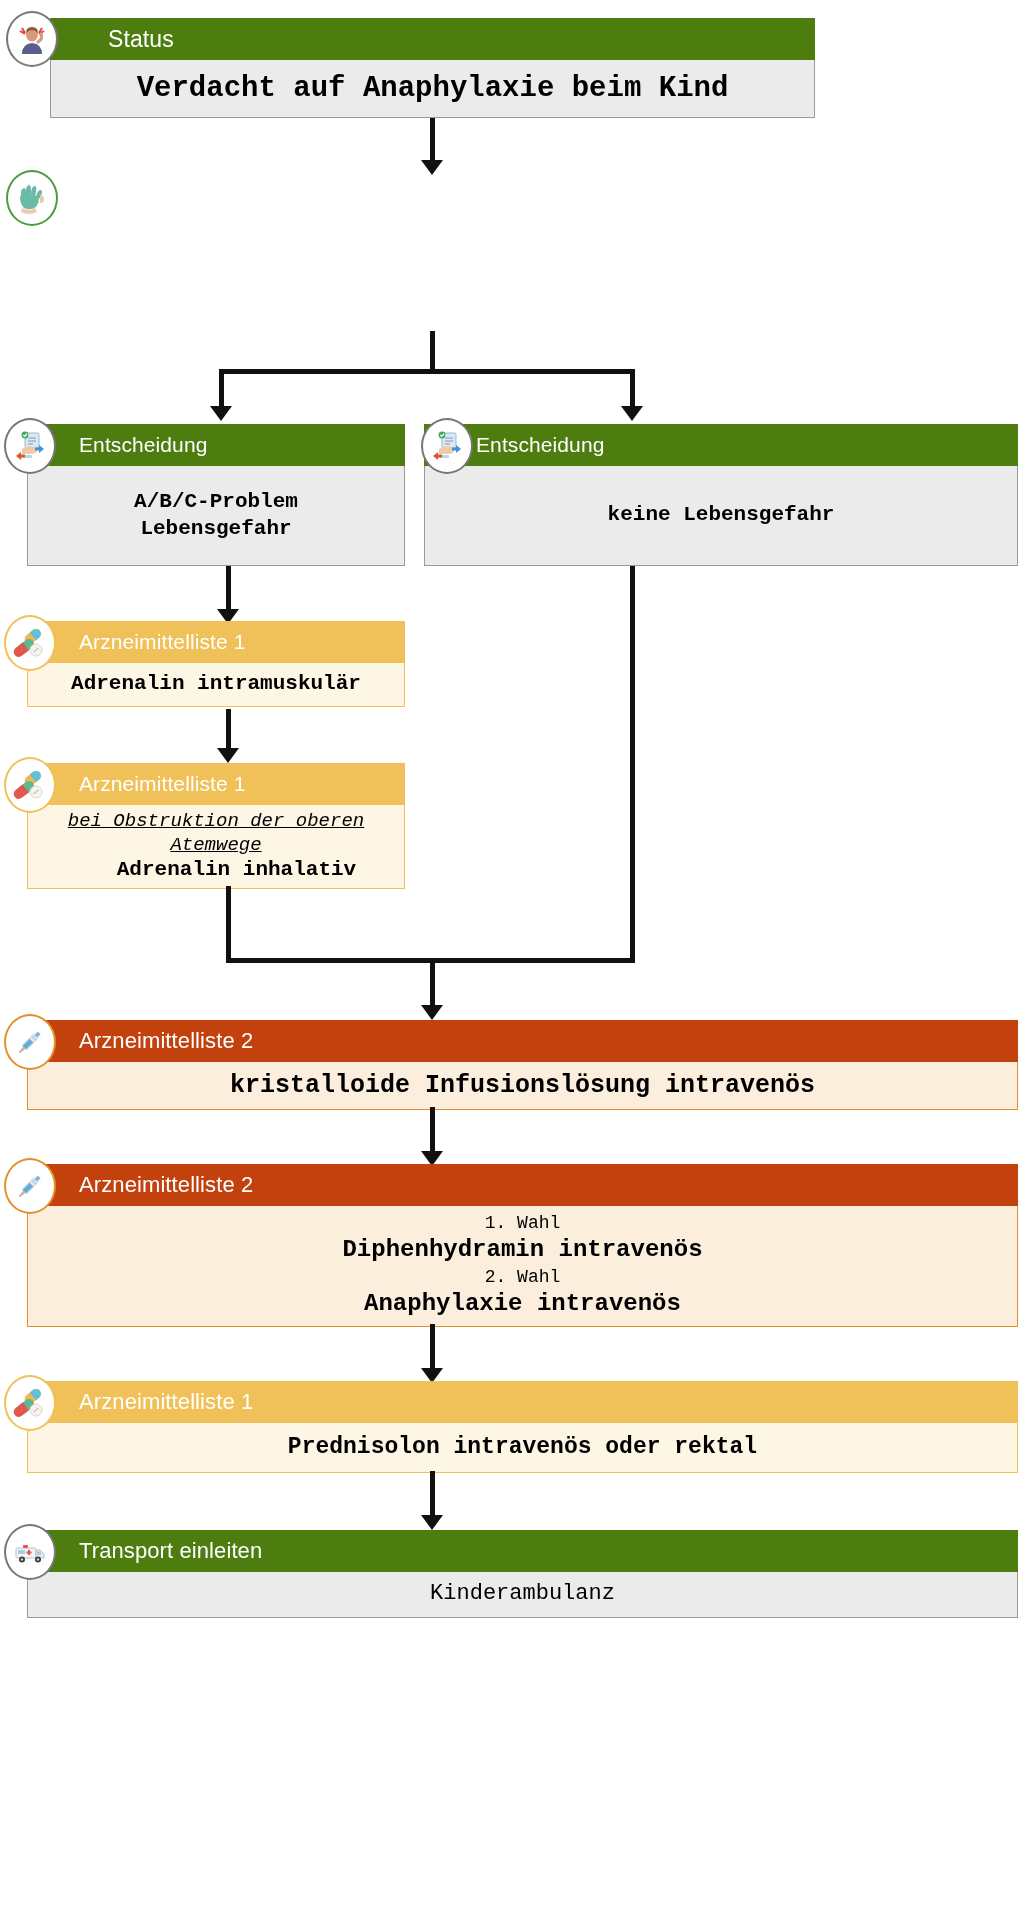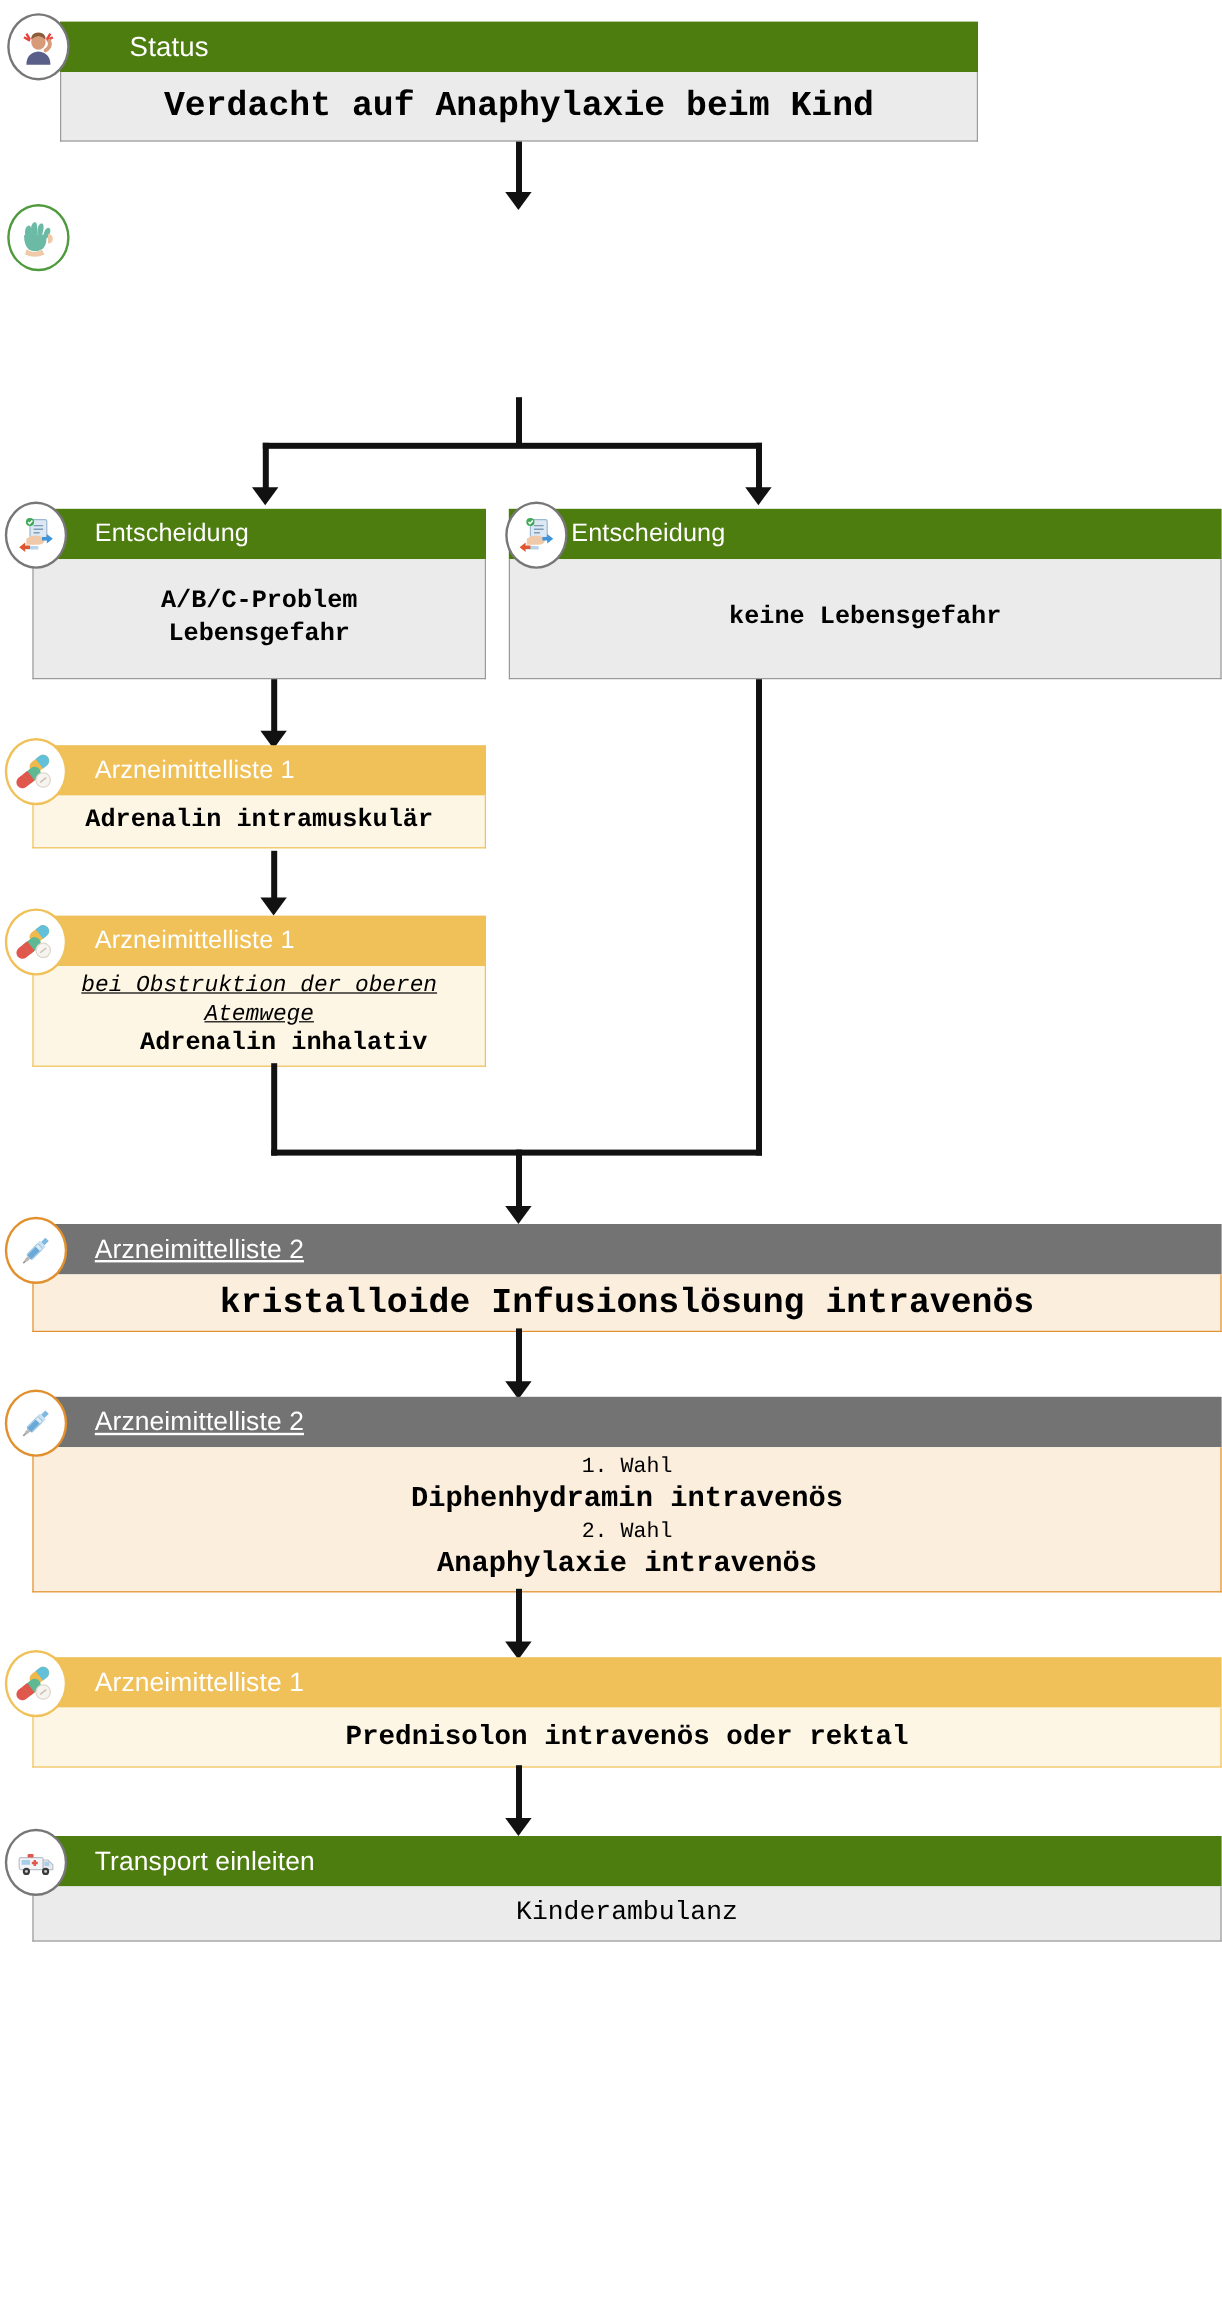--- a/index.html
+++ b/index.html
@@ -38,21 +38,21 @@
 
   
   .green .header { background: #56a043; }
   .green .body   { background: #e9f2e3; border:1px solid #56a043; border-top:none; }
 
   
   .aml1 .header { background: #f0c059; }
   .aml1 .body   { background: #fdf6e4; border:1px solid #f0c059; border-top:none; }
 
   
-  .aml2 .header { background: #737373; text-decoration: underline; }
+  .aml2 .header { background: #c2410c; }
   .aml2 .body   { background: #fbeedd; border:1px solid #e2902d; border-top:none; }
 
   .b  { font-weight: bold; }
   .n  { font-weight: normal; }
   .cond { font-style: italic; text-decoration: underline; }
 
   
   .badge {
     position: absolute;
     width: 52px; height: 56px;
@@ -217,21 +217,21 @@
 
   <div class="vline" style="left:226px; top:886px; height:77px;"></div>
   <div class="vline" style="left:630px; top:566px; height:397px;"></div>
   <div class="hline" style="left:226px; top:958px; width:409px;"></div>
   <div class="vline" style="left:430px; top:958px; height:50px;"></div>
   <div class="arrow" style="left:421px; top:1005px;"></div>
 
   <div class="node aml2" style="left:27px; top:1020px; width:991px;">
     <div class="header" style="padding-left:52px; font-size:22px;">Arzneimittelliste 2</div>
     <div class="body" style="height:48px;">
-      <div class="line b" style="font-size:29px;">kristalloide Infusionslösung intravenös</div>
+      <div class="line b" style="font-size:25px;">kristalloide Infusionslösung intravenös</div>
     </div>
   </div>
   <div class="badge o-b" style="left:4px; top:1014px;">
     <svg width="34" height="34" viewBox="0 0 34 34">
       <g transform="rotate(45 17 17)">
         <rect x="15" y="4" width="4" height="5" fill="#7fb8e0"></rect>
         <rect x="13.5" y="9" width="7" height="3" fill="#c9dff0"></rect>
         <rect x="14" y="12" width="6" height="13" rx="1" fill="#dcecf7" stroke="#9cc4de" stroke-width="0.8"></rect>
         <rect x="14.6" y="15" width="4.8" height="10" fill="#6aa9d8"></rect>
         <rect x="15.6" y="25" width="2.8" height="4" fill="#b9b9b9"></rect>

